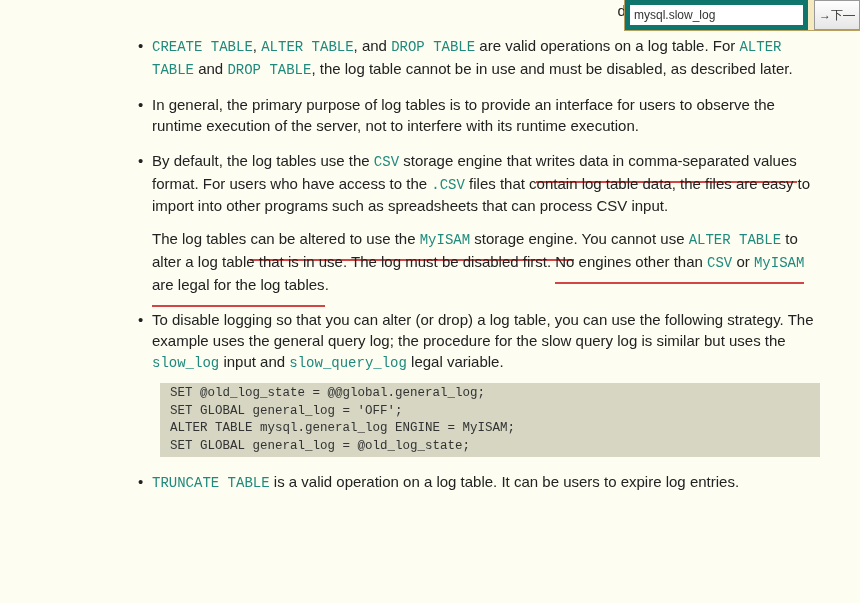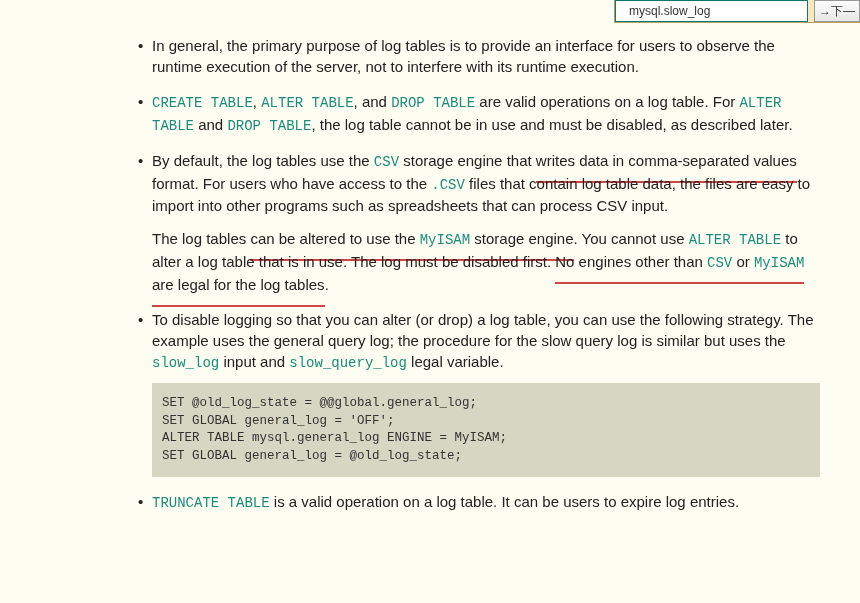--- a/index.html
+++ b/index.html
@@ -24,23 +24,23 @@
     display: flex;
     align-items: stretch;
     background: #f5e9c0;
     border: 1px solid #b89f5f;
     border-top: none;
     border-right: none;
   }
   .search-input {
     width: 165px;
     height: 20px;
-    border: 1px solid #0f766e;
+    border: 5px solid #0f766e;
     font-size: 12px;
-    padding: 0 13px;
+    padding: 0 4px;
     font-family: Arial, sans-serif;
     color: #333;
     background: #fff;
     outline: none;
   }
   .search-btn {
     margin-left: 6px;
     border: 1px solid #999;
     background: linear-gradient(#fefefe,#e6e6e6);
     font-size: 12px;
@@ -84,22 +84,22 @@
   }
   .u-red {
     border-bottom: 2px solid #d24545;
     padding-bottom: 12px;
   }
   pre.codeblock {
     background: #d6d6c3;
     font-family: "Courier New", Courier, monospace;
     font-size: 12.5px;
     color: #333;
-    padding: 12px 10px;
-    margin: 10px 0 14px 0;
+    padding: 2px 10px;
+    margin: 10px 0 14px 8px;
     white-space: pre;
     overflow: auto;
     line-height: 1.4;
   }
 </style>
 </head>
 <body>
 <div class="page">
 
 <div class="search-bar">
@@ -108,25 +108,25 @@
 </div>
 
 <div class="content">
 
   <p class="p-partial">directly access the file system.</p>
 
 
   <ul class="bullets">
 
     <li>
-      <span>In general, the primary purpose of log tables is to provide an interface for users to observe the runtime execution of the server, not to interfere with its runtime execution.</span>
+      <span class="code">CREATE TABLE</span><span>, </span><span class="code">ALTER TABLE</span><span>, and </span><span class="code">DROP TABLE</span><span> are valid operations on a log table. For </span><span class="code">ALTER TABLE</span><span> and </span><span class="code">DROP TABLE</span><span>, the log table cannot be in use and must be disabled, as described later.</span>
     </li>
 
     <li>
-      <span class="code">CREATE TABLE</span><span>, </span><span class="code">ALTER TABLE</span><span>, and </span><span class="code">DROP TABLE</span><span> are valid operations on a log table. For </span><span class="code">ALTER TABLE</span><span> and </span><span class="code">DROP TABLE</span><span>, the log table cannot be in use and must be disabled, as described later.</span>
+      <span>In general, the primary purpose of log tables is to provide an interface for users to observe the runtime execution of the server, not to interfere with its runtime execution.</span>
     </li>
 
     <li>
       <p class="p" style="margin-top:0">
         <span>By default, the log tables use the </span><span class="code">CSV</span><span> storage engine that </span><span class="u-red">writes data in comma-separated values</span><span> format. For users who have access to the </span><span class="code">.CSV</span><span> files that contain log table data, the files are easy to import into other programs such as spreadsheets that can process CSV input.</span>
       </p>
       <p class="p" style="margin-bottom:0">
         <span>The log tables </span><span class="u-red"><span>can be altered to use the </span><span class="code">MyISAM</span><span> storage engine</span></span><span>. You cannot use </span><span class="code">ALTER TABLE</span><span> to alter a log table that is in use. The log must be disabled first. </span><span class="u-red"><span>No engines other than </span><span class="code">CSV</span><span> or </span><span class="code">MyISAM</span><span> are legal for the log tables</span></span><span>.</span>
       </p>
     </li>

